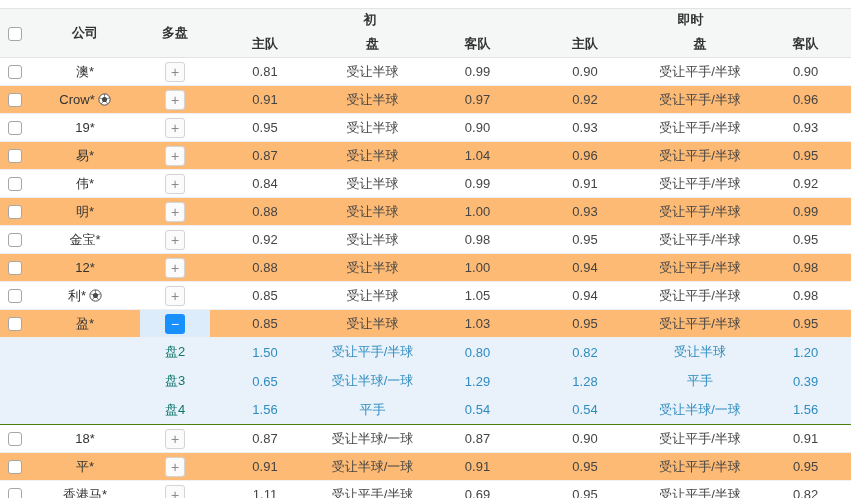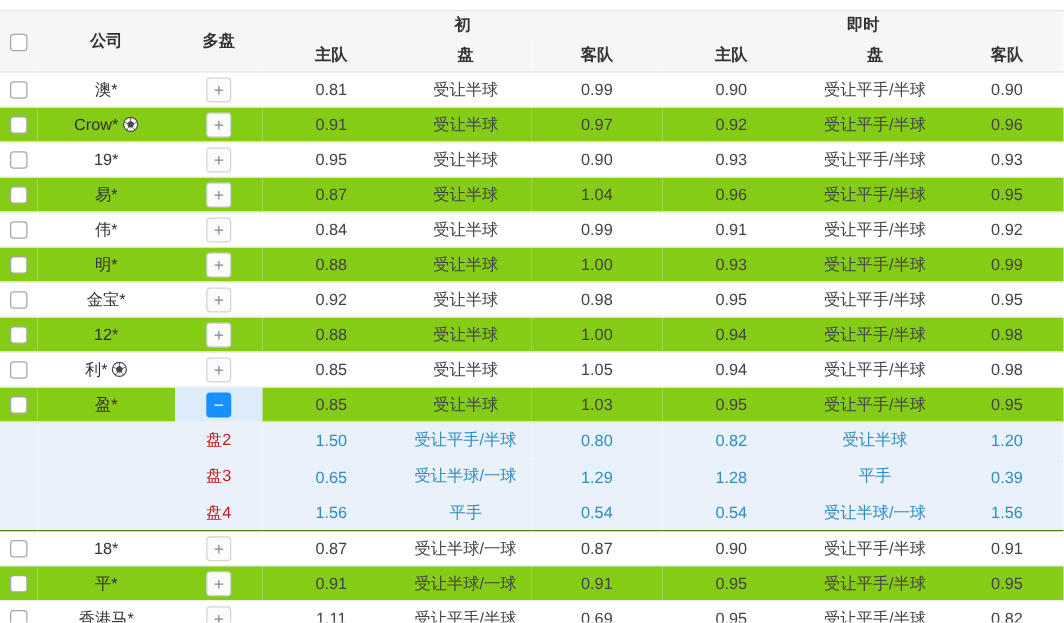--- a/index.html
+++ b/index.html
@@ -32,21 +32,21 @@
     font-size: 13px;
     color: #444;
     text-align: center;
     height: 28px;
     padding: 0;
     vertical-align: middle;
     border-bottom: 1px solid #efefef;
     background: #ffffff;
   }
   tbody tr:first-child td { border-top: 1px solid #e3e3e3; }
-  tr.row-striped td { background: #84cc16; }
+  tr.row-striped td { background: #fdba74; }
   td.company { color: #333; }
   .checkbox {
     display: inline-block;
     width: 14px; height: 14px;
     border: 1px solid #a6a6a6;
     border-radius: 3px;
     background: #fff;
     vertical-align: middle;
     cursor: pointer;
   }
@@ -80,21 +80,21 @@
   }
   td.cell-expanded { background: #dcecfa !important; }
   tr.row-sub td {
     background: #e9f2fa;
     border-bottom: none;
     height: 29px;
     color: #2e8cbf;
   }
   tr.row-sub-first td { border-top: 1px solid #bcd6ea; }
   tr.row-sub-last td { border-bottom: 1px solid #4d7c0f; }
-  tr.row-sub td.sub-label { color: #b91c1c; }
+  tr.row-sub td.sub-label { color: #0f766e; }
   .ball-icon { margin-left: 3px; vertical-align: -2px; }
 </style>
 </head>
 <body>
 
 <div class="table-wrap">
   <table>
     <colgroup>
       <col style="width:30px">
         <col style="width:110px">

